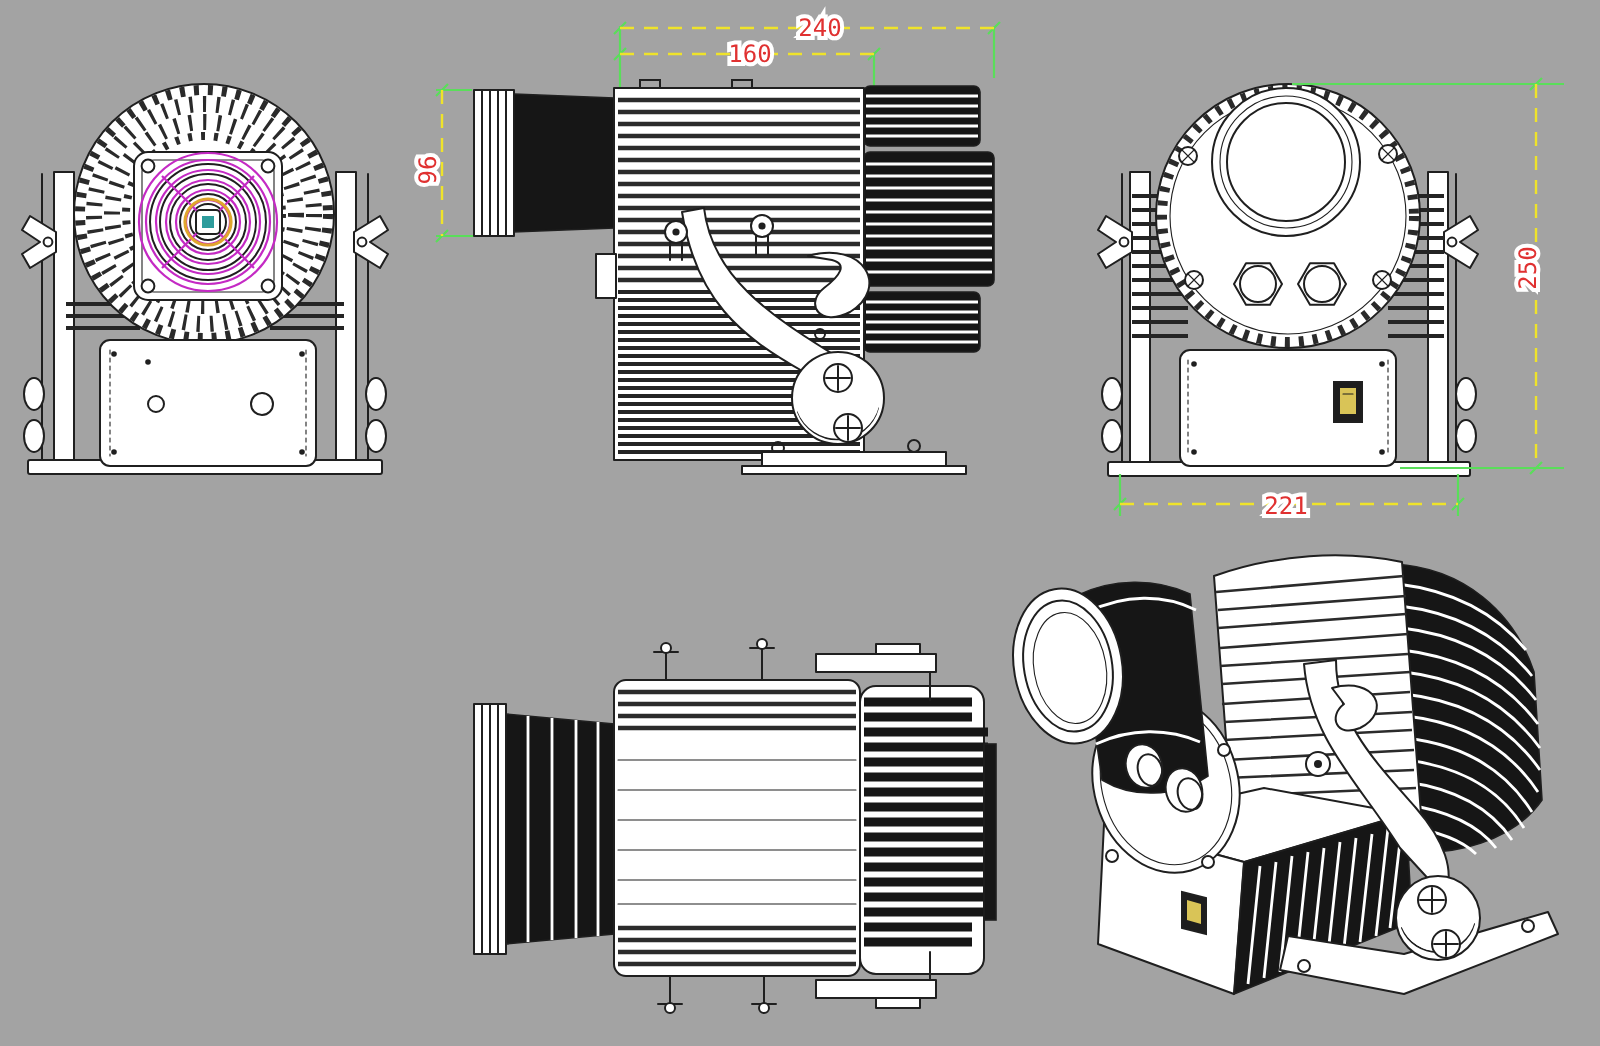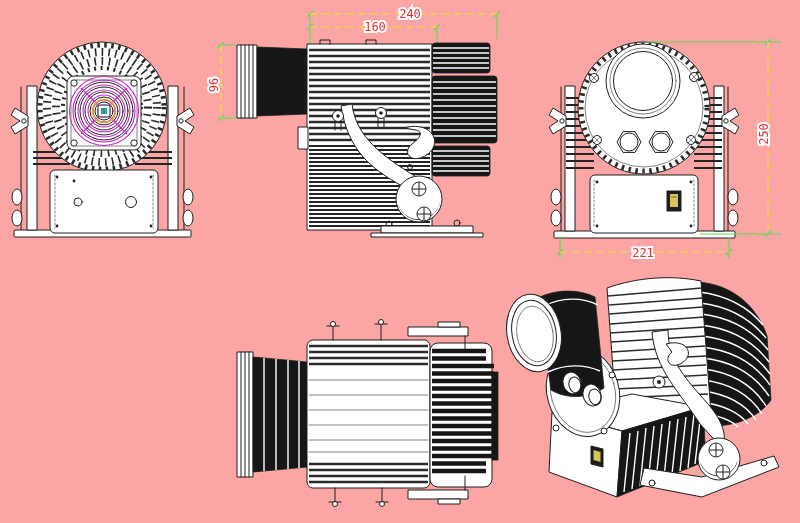--- a/index.html
+++ b/index.html
@@ -1,16 +1,16 @@
 <!DOCTYPE html>
 <html style="--line: #1f1f1f; --dark-fill: #161616; --dim-text: #e03131; --dim-line: #efe32a; --ext-line: #5ade5a; --fan-accent: #c42ac4; --fan-hub-ring: #e0a62e; --fan-hub-center: #2e9c9c; --switch-fill: #d9c457;"><head>
 <meta charset="utf-8">
 <style>
   html,body{margin:0;padding:0;background:#ffffff;}
-  .stage{position:relative;width:800px;height:523px;background:#fca5a5;overflow:hidden;
+  .stage{position:relative;width:800px;height:523px;background:#a3a3a3;overflow:hidden;
          font-family:"DejaVu Sans","Liberation Sans",sans-serif;}
   svg{display:block}
   .s{stroke:var(--line,#1f1f1f);fill:none;stroke-width:1;stroke-linecap:round;}
   .sw{stroke:var(--line,#1f1f1f);fill:#fff;stroke-width:1;stroke-linejoin:round;}
   .sthin{stroke-width:.55;}
   .dark{fill:var(--dark-fill,#161616);stroke:var(--line,#1f1f1f);stroke-width:.8;}
   .finsA{stroke:#2b2b2b;stroke-width:2.3;fill:none;}
   .finsB{stroke:#242424;stroke-width:2;fill:none;}
   .finsC{stroke:#2b2b2b;stroke-width:1.3;fill:none;}
   .wfin{stroke:#ffffff;stroke-width:1.4;fill:none;}

